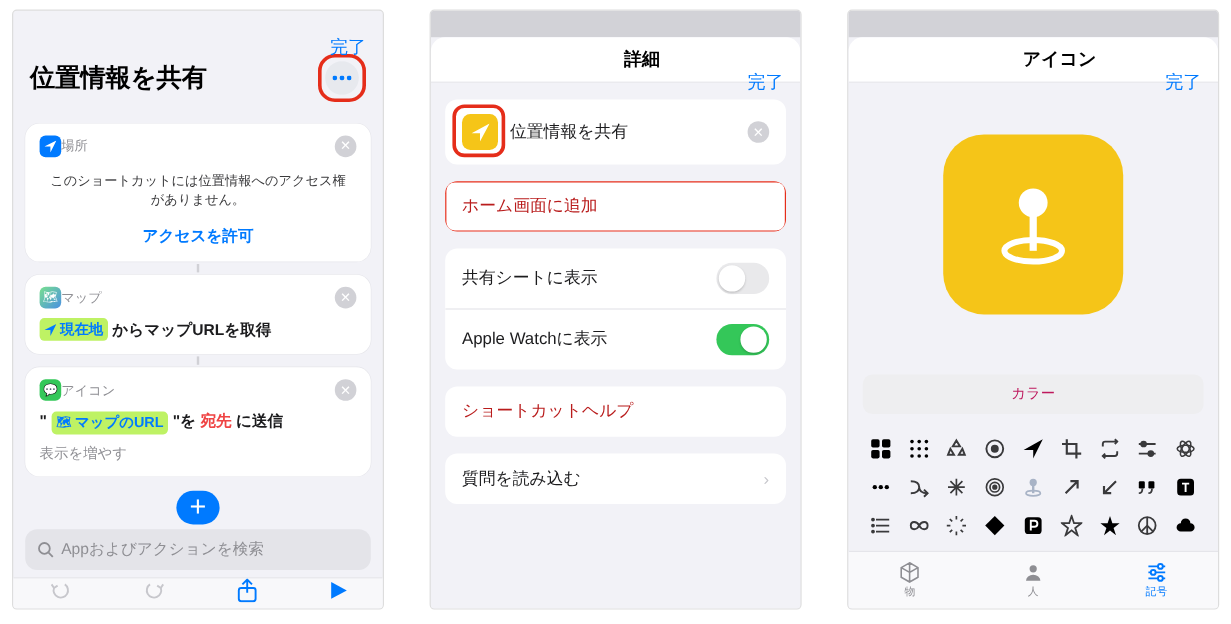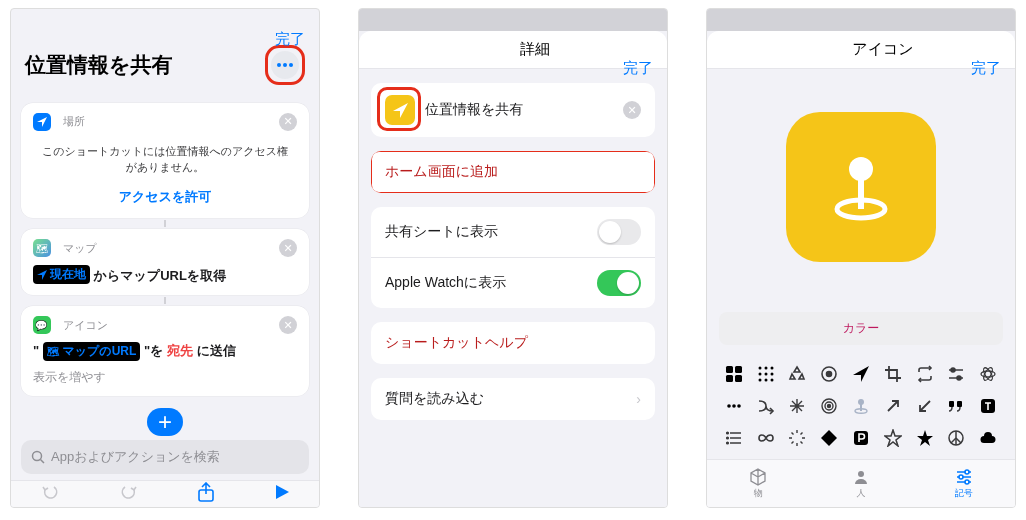--- a/index.html
+++ b/index.html
@@ -1,43 +1,43 @@
 <!DOCTYPE html>
 <html><head>
 <meta charset="utf-8">
 <style>
   * { box-sizing: border-box; margin: 0; padding: 0; font-family: -apple-system, "Hiragino Sans", sans-serif; }
   body { background: #fff; width: 1026px; height: 520px; display: flex; justify-content: space-between; padding: 8px 10px; }
   .phone { width: 310px; height: 500px; border: 1px solid #ddd; border-radius: 4px; background: #f2f2f7; overflow: hidden; display: flex; flex-direction: column; position: relative; }
   .nav { height: 38px; display: flex; align-items: center; justify-content: center; position: relative; background: #fff; border-bottom: 0.5px solid #e5e5ea; }
   .nav.plain { background: transparent; border: none; }
-  .nav-title { font-size: 15px; font-weight: 400; margin-left: 44px; }
+  .nav-title { font-size: 15px; font-weight: 700; margin-left: 44px; }
   .nav-done { position: absolute; right: 14px; color: #007aff; font-size: 15px; font-weight: 500; margin-top: 37px; }
   .sheet-bg { background: #d2d2d7; height: 22px; }
   .sheet { background: #f2f2f7; border-radius: 12px 12px 0 0; flex: 1; display: flex; flex-direction: column; overflow: hidden; }
   
   .s1-head { display: flex; align-items: center; justify-content: space-between; padding: 12px 14px 10px; }
   .s1-title { font-size: 21px; font-weight: 700; }
   .more-btn { width: 28px; height: 28px; border-radius: 14px; background: #e7e9ee; display: flex; align-items: center; justify-content: center; }
   .red-ring { border: 3px solid #e52d1a; border-radius: 10px; padding: 3px; }
   .red-ring.big { border-radius: 14px; }
   .card { background: #fff; border-radius: 12px; margin: 8px 10px; padding: 10px 12px; box-shadow: 0 0 0 0.5px #e5e5ea; }
   .card-head { display: flex; align-items: center; justify-content: space-between; margin-bottom: 8px; }
-  .card-head-left { display: flex; align-items: center; gap: 12px; }
+  .card-head-left { display: flex; align-items: center; gap: 0; }
   .mini-icon { width: 18px; height: 18px; border-radius: 5px; display: flex; align-items: center; justify-content: center; font-size: 10px; color: #fff; }
   .mini-icon.blue { background: #007aff; }
   .mini-icon.maps { background: linear-gradient(135deg,#78e08f,#4a90e2); }
   .mini-icon.green { background: #34c759; }
   .card-label { font-size: 11px; color: #8e8e93; }
   .x-btn { width: 18px; height: 18px; border-radius: 9px; background: #d1d1d6; color: #fff; font-size: 11px; display: flex; align-items: center; justify-content: center; }
   .card-body { font-size: 11px; color: #3a3a3c; text-align: center; line-height: 1.5; padding: 4px 6px; }
   .card-link { text-align: center; color: #007aff; font-size: 13px; font-weight: 600; padding: 8px 0 2px; }
   .card-line { font-size: 13px; font-weight: 600; color: #1c1c1e; }
   .token-blue { color: #ef4444; }
-  .token-chip { display: inline-flex; align-items: center; background: #000000; border-radius: 4px; padding: 1px 4px; color: #007aff; font-size: 12px; gap: 3px; }
+  .token-chip { display: inline-flex; align-items: center; background: #bef264; border-radius: 4px; padding: 1px 4px; color: #007aff; font-size: 12px; gap: 3px; }
   .card-sub { font-size: 12px; color: #8e8e93; padding-top: 8px; }
   .connector { width: 2px; height: 12px; background: #d1d1d6; margin: -6px auto; }
   .plus-btn { width: 36px; height: 36px; border-radius: 18px; background: #007aff; color: #fff; display: flex; align-items: center; justify-content: center; font-size: 24px; margin: 4px auto -10px; font-weight: 300; }
   .search { margin: 14px 10px 6px; background: #e4e4e9; border-radius: 10px; padding: 8px 10px; display: flex; align-items: center; gap: 6px; color: #8e8e93; font-size: 13px; }
   .toolbar { height: 42px; display: flex; align-items: center; justify-content: space-around; background: #f8f8fa; border-top: 0.5px solid #e5e5ea; }
   .tb-icon { color: #c7c7cc; font-size: 18px; }
   .tb-icon.active { color: #007aff; }
   
   .cell-group { background: #fff; border-radius: 10px; margin: 14px 12px 0; overflow: hidden; }
   .cell { display: flex; align-items: center; padding: 12px 14px; font-size: 14px; color: #1c1c1e; border-bottom: 0.5px solid #e5e5ea; position: relative; }

